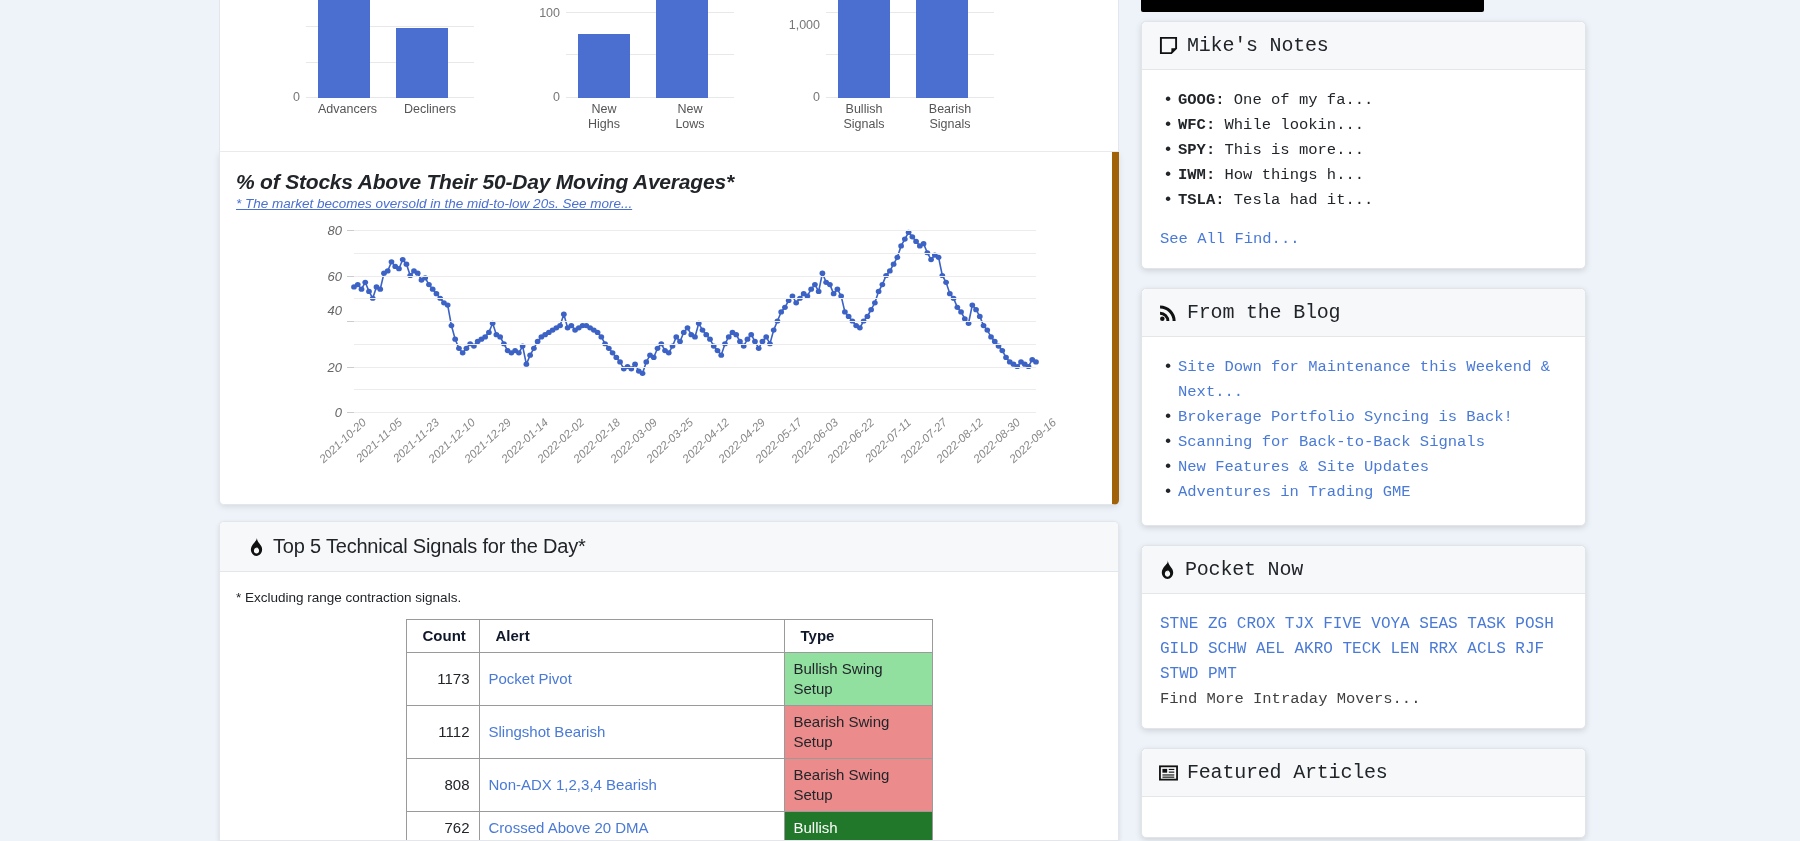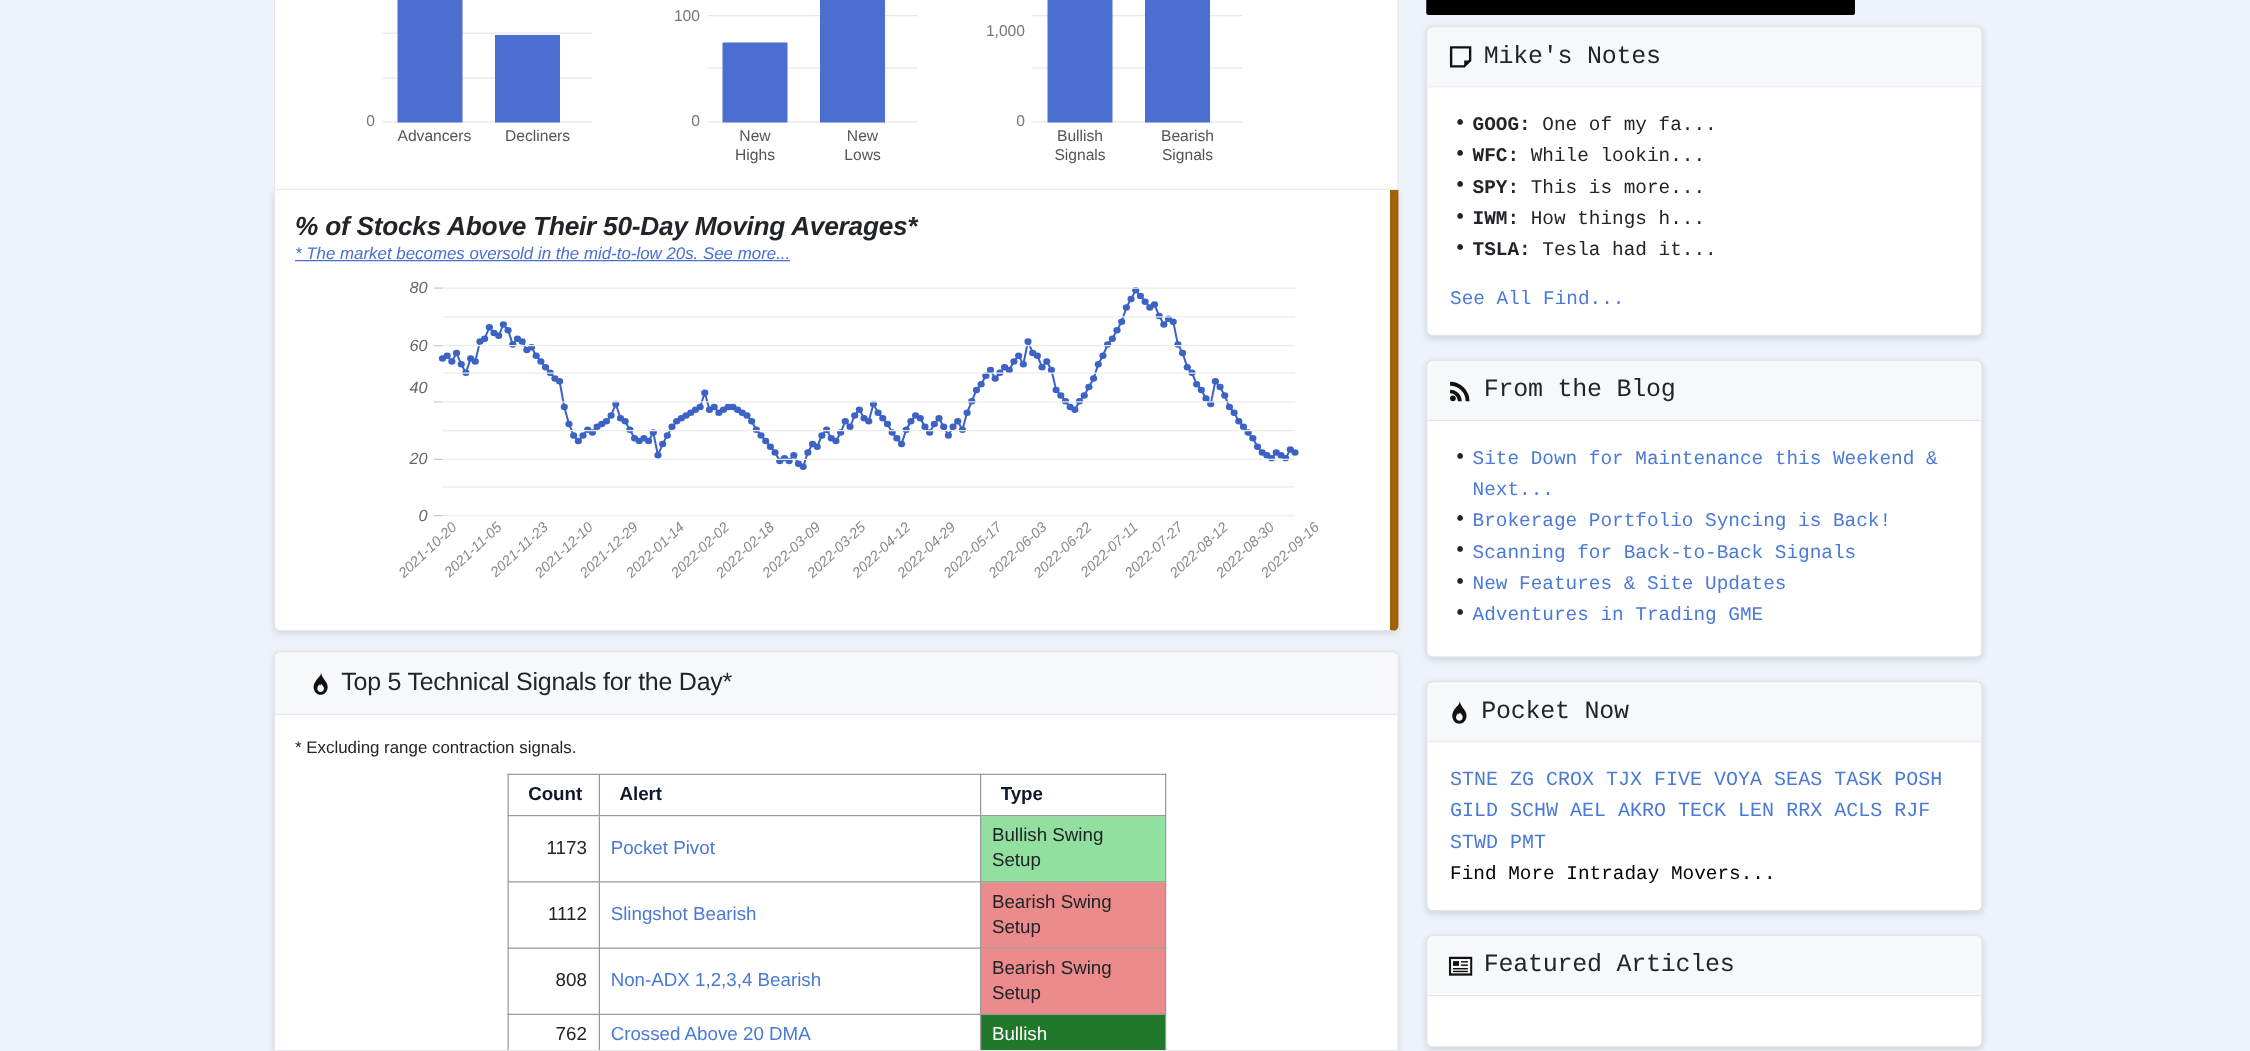--- a/index.html
+++ b/index.html
@@ -127,21 +127,21 @@
 
   ul.plain { list-style:none; }
   ul.plain li { position:relative; padding-left:18px; font-size:15.5px; line-height:25px; color:#212529; }
   ul.plain li::before { content:"•"; position:absolute; left:3px; top:-1px; font-size:17px; color:#212529; }
   ul.plain li b { font-weight:700; }
   ul.plain li a { color:#4a7ad6; text-decoration:none; }
   .more-link { display:inline-block; margin-top:17px; font-size:15.5px; color:#4a7ad6; text-decoration:none; }
 
   .tickers { font-size:16px; line-height:25px; color:#4a7ad6; }
   .tickers a { color:#4a7ad6; text-decoration:none; }
-  .find-more { display:block; margin-top:3px; font-size:15.5px; color:#000000; text-decoration:none; }
+  .find-more { display:block; margin-top:3px; font-size:15.5px; color:#404040; text-decoration:none; }
 
   svg.ic { display:block; }
 </style>
 </head>
 <body>
 
 <div class="page">
 
   <div class="main-col">
 

